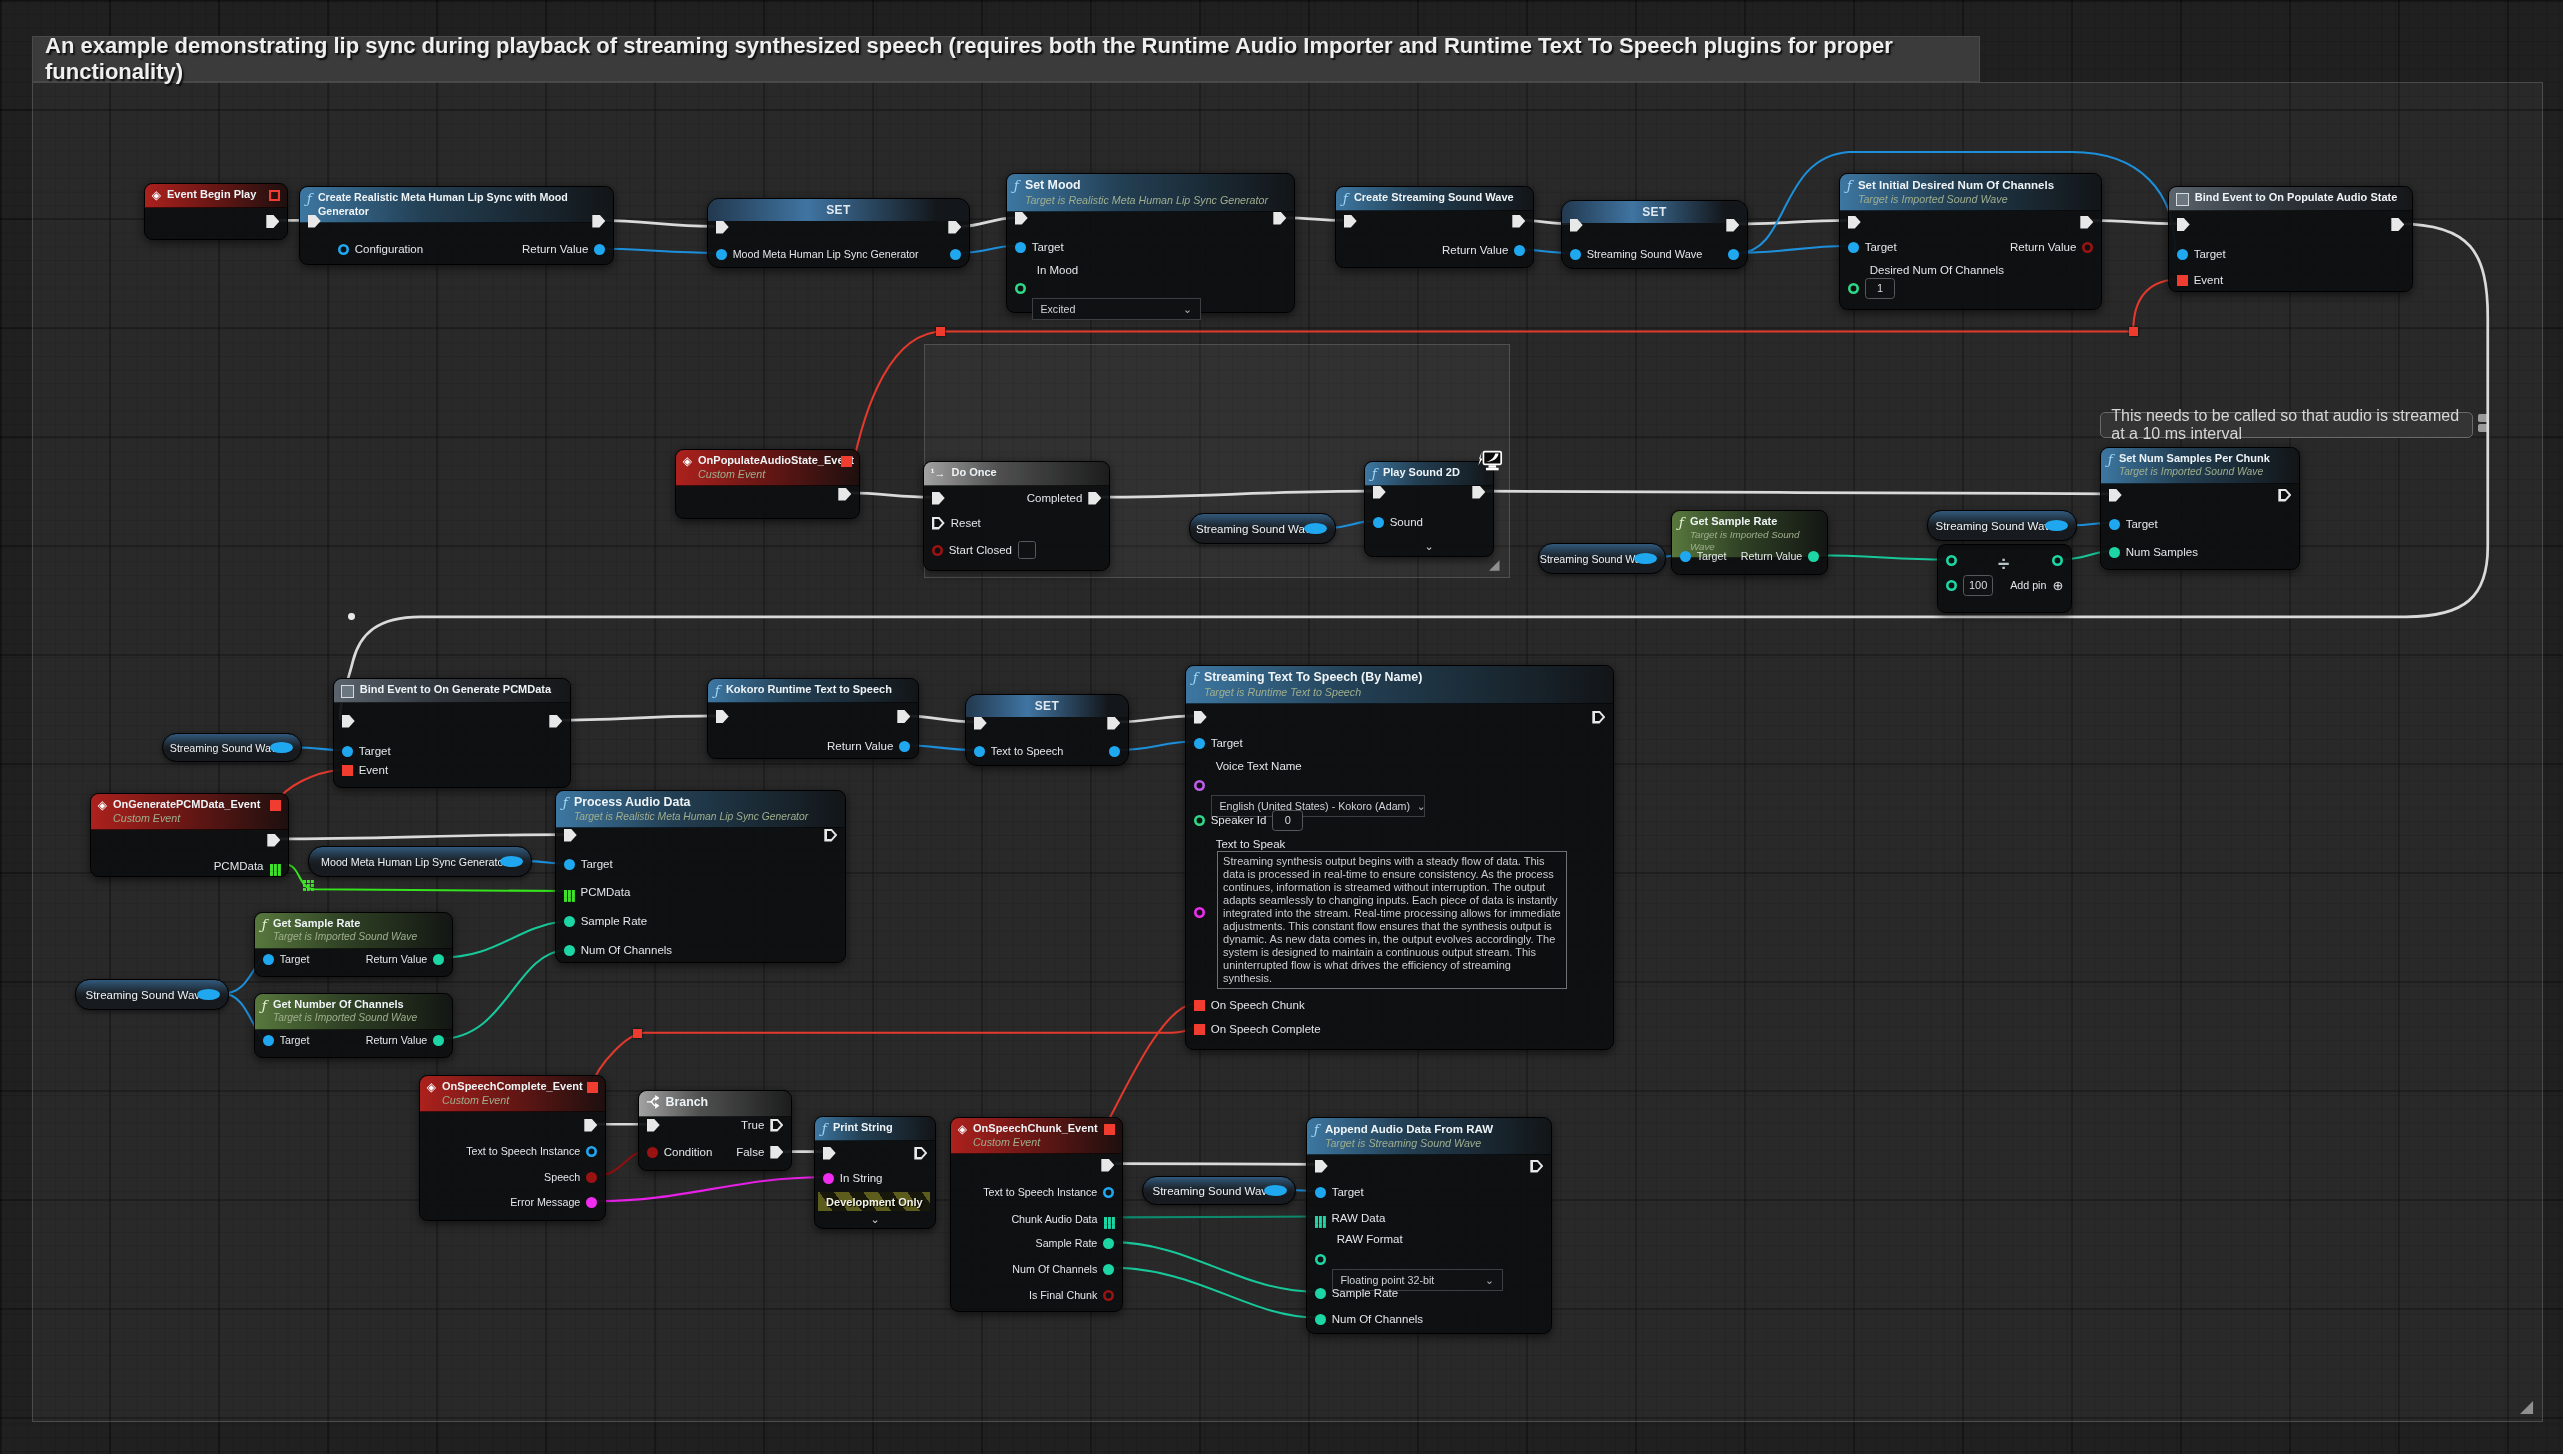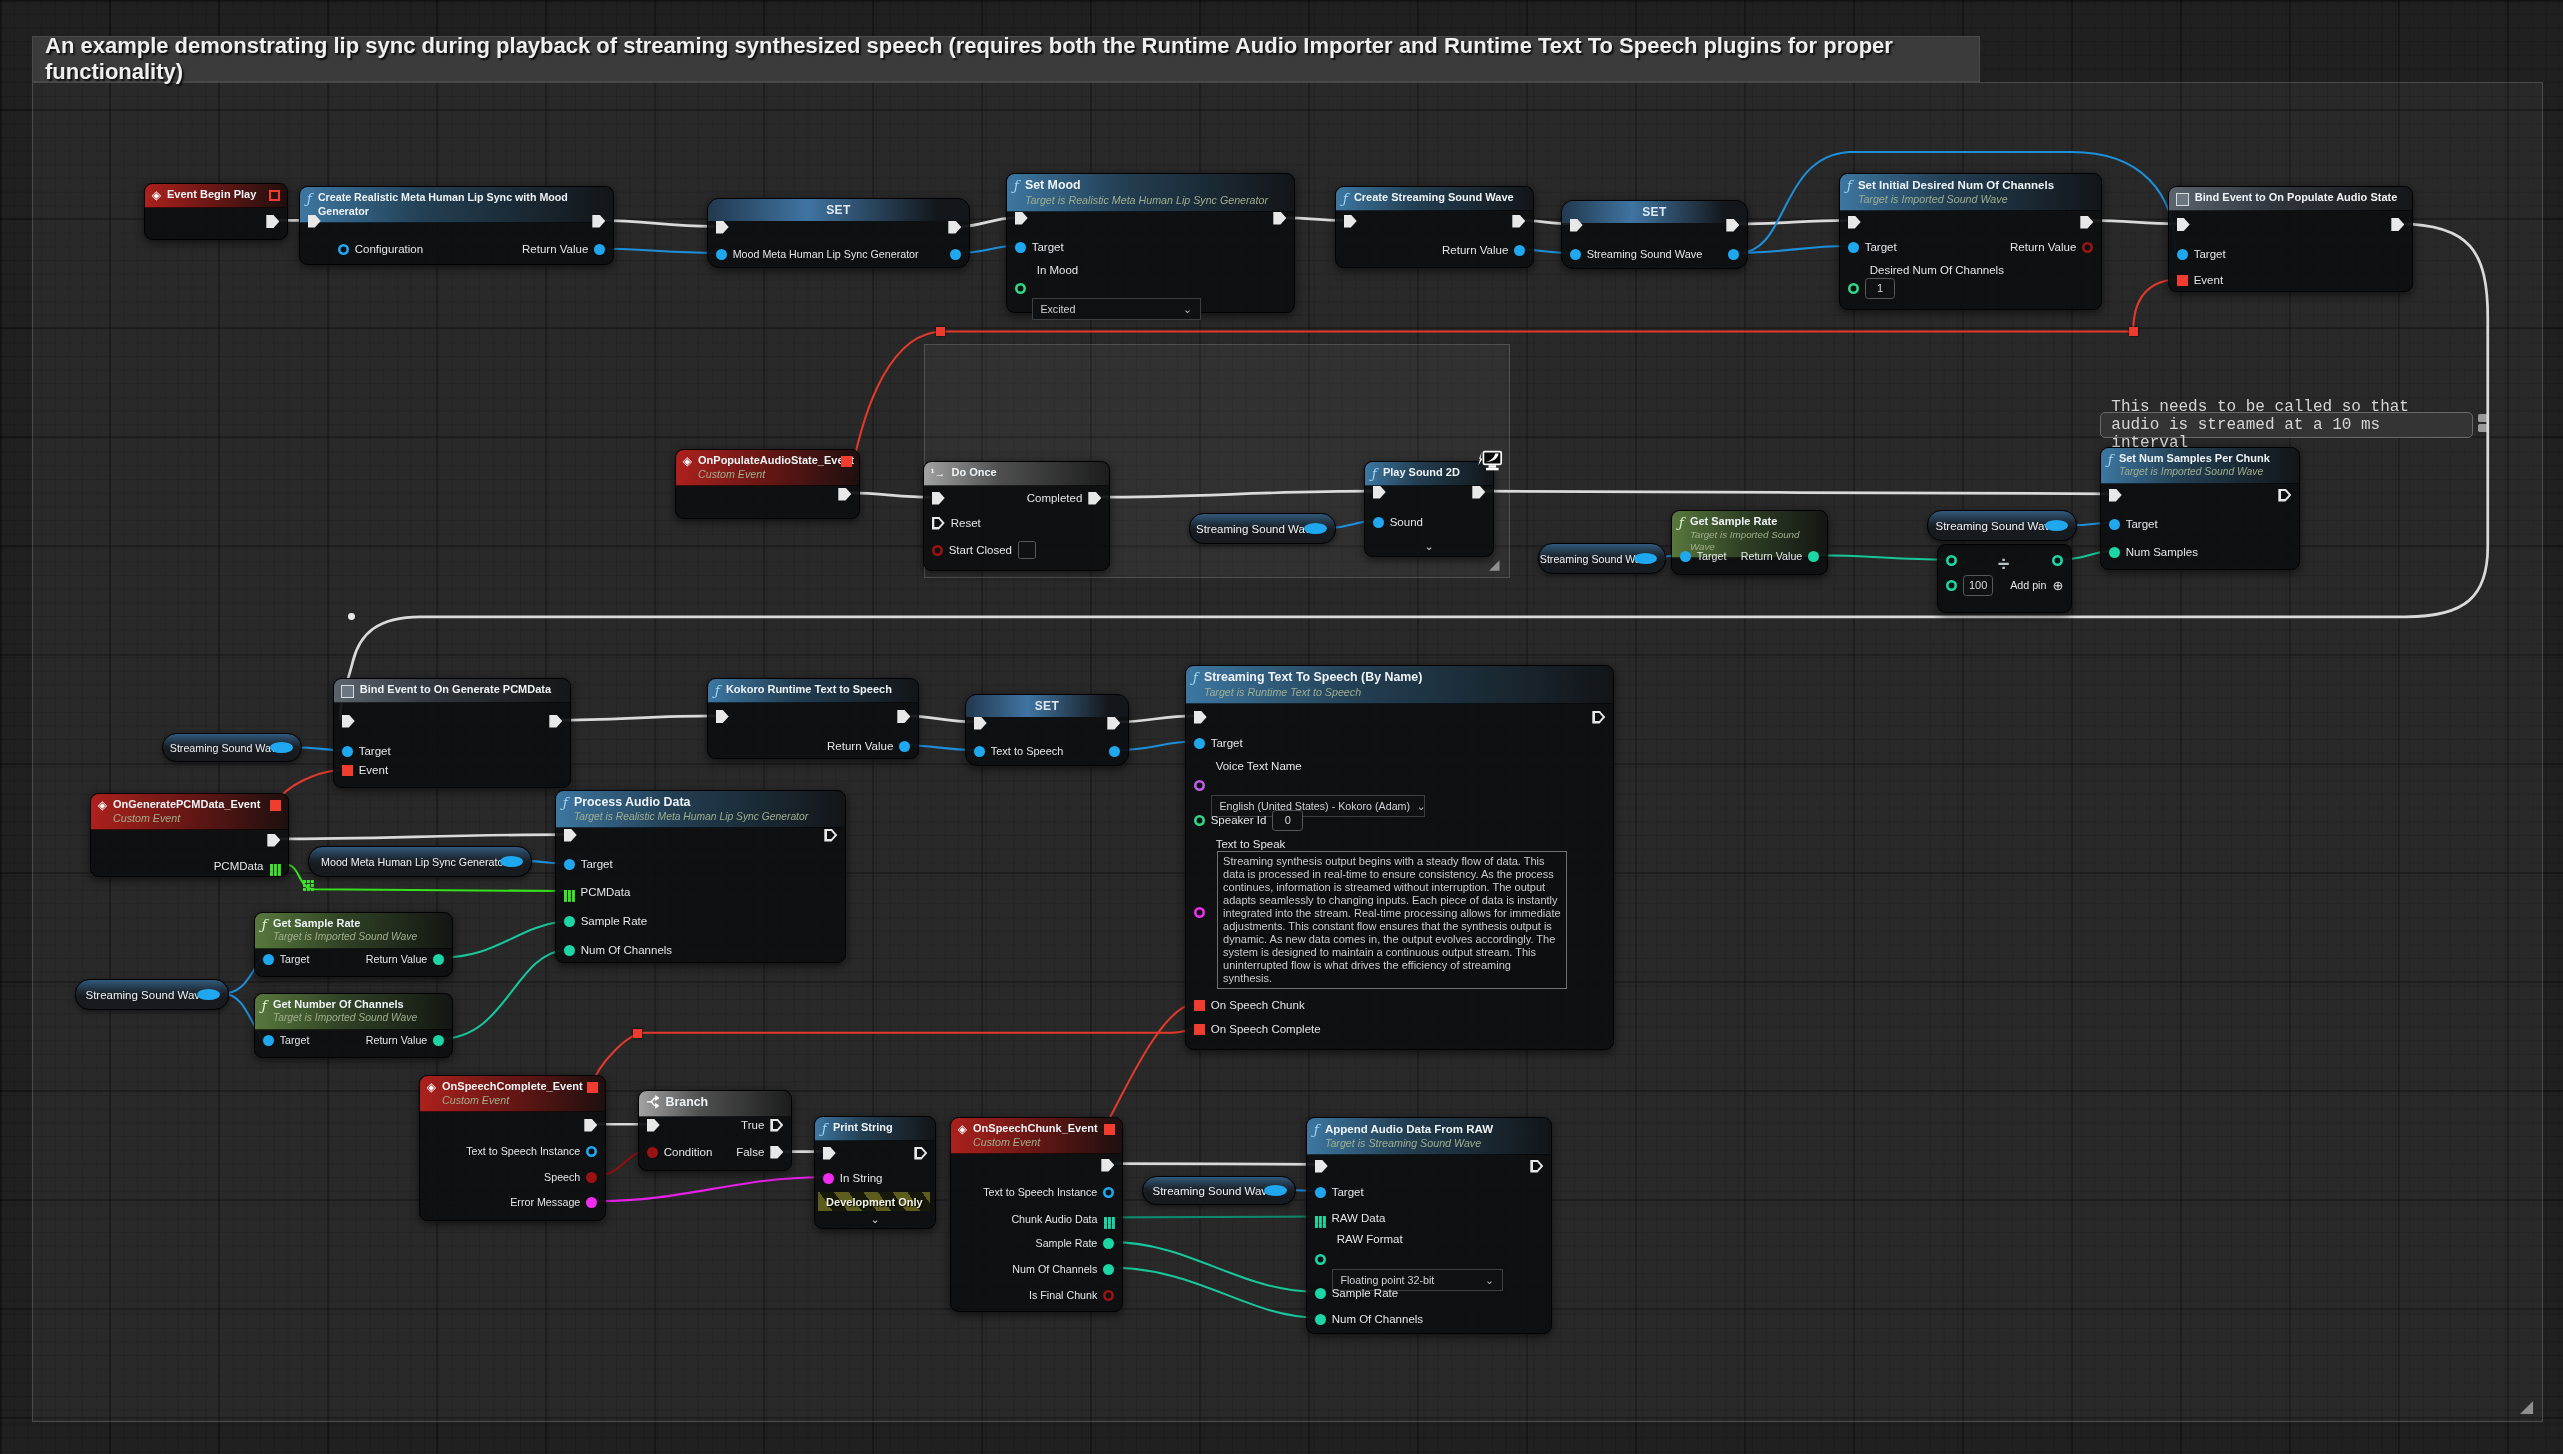--- a/index.html
+++ b/index.html
@@ -88,21 +88,21 @@
 <body>
 
 <div id="stage">
   <div class="cmt-body" id="giant-body" style="left: 32px; top: 82px; width: 2509px; height: 1338px;"></div>
   <div class="cmt-head" id="giant-head" style="left: 32px; top: 36px; width: 1948px; height: 46px; font-size: 22px;">An example demonstrating lip sync during playback of streaming synthesized speech (requires both the Runtime Audio Importer and Runtime Text To Speech plugins for proper functionality)</div>
   <div class="rsz" id="giant-rsz" style="left: 2520px; top: 1398px;">◢</div>
 
   <div class="cmt-body" id="play-body" style="left: 924px; top: 344px; width: 584px; height: 232px;"></div>
   <div class="rsz" id="play-rsz" style="font-size: 13.7px; left: 1489px; top: 558px;">◢</div>
 
-  <div class="note" id="note" style="left: 2100px; top: 412px; width: 373px; height: 26px; font-family: Liberation Mono, monospace;">
+  <div class="note" id="note" style="left: 2100px; top: 412px; width: 373px; height: 26px;">
       <span>This needs to be called so that audio is streamed at a 10 ms interval</span>
     </div>
   <div class="noteicons" id="noteicons" style="left: 2478px; top: 414px;">
       <i></i>
       <i></i>
     </div>
 
   <svg id="wires" width="2563" height="1454" viewBox="0 0 3000 1702">
       <path d="M320,258 C335,258 343,258 358,258" fill="none" stroke="#dadada" stroke-width="3.2"></path>
       <path d="M700,258 C760,258 776,265 836,265" fill="none" stroke="#dadada" stroke-width="3.2"></path>

